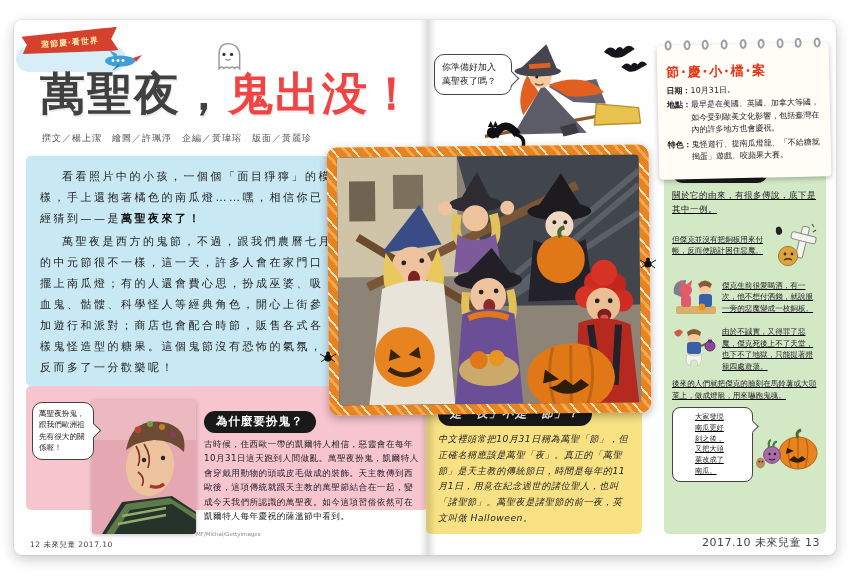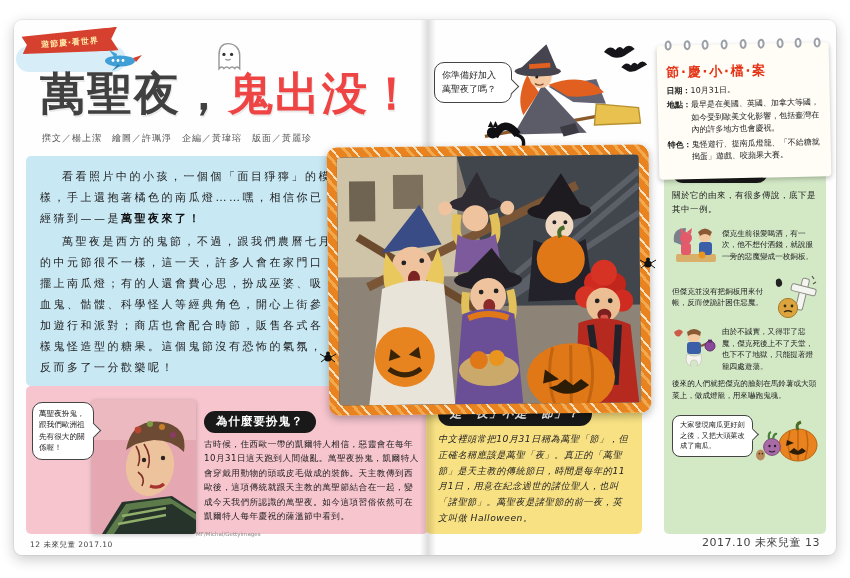--- a/index.html
+++ b/index.html
@@ -5,21 +5,21 @@
   * { margin:0; padding:0; box-sizing:border-box; }
   html,body { width:850px; height:578px; background:#ffffff; font-family:"DejaVu Sans",sans-serif; overflow:hidden; }
   .spread { position:absolute; left:14px; top:20px; width:822px; height:535px; background:#fefefe;
             border-radius:8px; box-shadow:0 4px 14px rgba(0,0,0,.22), 0 0 0 1px rgba(0,0,0,.05); overflow:hidden; }
   .gutter { position:absolute; left:406px; top:0; width:16px; height:100%;
             background:linear-gradient(90deg, rgba(0,0,0,0), rgba(0,0,0,.13) 50%, rgba(0,0,0,0)); z-index:5; }
 
   
   .panel { position:absolute; border-radius:5px; }
   .blue-panel   { left:12px;  top:136px; width:402px; height:230px; background:#c8e8f4; }
-  .pink-panel   { left:12px;  top:366px; width:402px; height:148px; background:#f6c5ce; }
+  .pink-panel   { left:12px;  top:366px; width:402px; height:124px; background:#f6c5ce; }
   .yellow-panel { left:412px; top:372px; width:216px; height:142px; background:#f8e183;font-style:italic; }
   .green-panel  { left:650px; top:130px; width:162px; height:384px; background:#d3e9c6; }
 
   
   .badge { position:absolute; left:8px; top:10px; width:96px; height:24px; background:#d6402e;
            clip-path:polygon(0 14%, 100% 0, 93% 50%, 100% 100%, 0 86%, 5% 50%);
            color:#ffe9a8; font-size:8px; font-weight:bold; display:flex; align-items:center; justify-content:center;
            letter-spacing:1px; transform:rotate(-4deg); z-index:3; }
   .cloud { position:absolute; left:2px; top:26px; width:110px; height:26px; background:#cdeaf6; border-radius:14px; opacity:.8; }
   .plane { position:absolute; left:86px; top:26px; width:44px; height:26px; z-index:3; }
@@ -48,41 +48,41 @@
   .spider { position:absolute; width:16px; height:14px; z-index:7; }
   .spider.s1 { left:-6px; bottom:36px; }
   .spider.s2 { right:-5px; top:110px; }
 
   
   .witch { position:absolute; left:446px; top:22px; width:192px; height:116px; z-index:2; }
   .speech { background:#fff; border:1.5px solid #444; border-radius:10px; padding:6px 7px; font-size:9px;
             line-height:1.5; color:#222; position:absolute; z-index:4; }
   .speech:after { content:""; position:absolute; width:10px; height:10px; background:#fff; border-right:1.5px solid #444;
                   border-top:1.5px solid #444; }
-  .witch-bubble { left:420px; top:42px; width:78px; }
+  .witch-bubble { left:420px; top:34px; width:78px; }
   .witch-bubble:after { right:-6px; top:18px; transform:rotate(45deg); }
 
   
   .notepad { position:absolute; left:644px; top:24px; width:172px; height:134px; background:#fffdf6;
              border-radius:4px; box-shadow:0 2px 5px rgba(0,0,0,.25); transform:rotate(-1.2deg); z-index:4; padding:18px 9px 6px; }
   .spiral { position:absolute; top:-5px; left:8px; right:8px; display:flex; justify-content:space-between; }
   .spiral span { width:7px; height:10px; border:2px solid #9aa0a6; border-radius:50%; background:#fff; display:inline-block; }
   .notepad-title { color:#e43315; font-weight:bold; font-size:13px; letter-spacing:2px; margin-bottom:4px; }
   .fact-row { display:flex; font-size:8px; line-height:1.55; color:#222; margin-bottom:2px; }
   .fact-label { font-weight:bold; white-space:nowrap; }
   .fact-value { flex:1; }
 
   
-  .legend { position:absolute; left:0; top:0; width:100%; height:100%; padding:10px 8px; }
+  .legend { position:absolute; left:0; top:0; width:100%; height:100%; padding:10px 8px;text-decoration:underline; }
   .legend .pill { font-size:11px; margin-bottom:6px; }
   .legend-intro { font-size:8.5px; line-height:1.6; letter-spacing:.5px; color:#222; margin-bottom:6px; }
   .step { display:flex; gap:4px; align-items:center; margin-bottom:6px; }
   .step-text { font-size:7.6px; line-height:1.5; color:#222; flex:1; }
   .step-icon { width:46px; height:46px; flex:0 0 auto; }
-  .legend-bubble { background:#fff; border:1.2px solid #444; border-radius:8px; padding:4px 7px; font-size:7.2px;
+  .legend-bubble { background:#fff; border:1.2px solid #444; border-radius:8px; padding:4px 22px; font-size:7.2px;
                    line-height:1.5; color:#222; width:84px; position:relative; }
   .legend-bubble:after { content:""; position:absolute; right:-5px; top:14px; width:8px; height:8px; background:#fff;
                          border-right:1.2px solid #444; border-top:1.2px solid #444; transform:rotate(45deg); }
   .bubble-row { display:flex; gap:3px; align-items:center; }
   .bubble-row .step-icon { width:62px; height:58px; }
 
   
   .why { position:absolute; left:178px; top:24px; width:218px; }
   .why .pill { font-size:11.5px; margin-bottom:4px; }
   .why-body { font-size:8.6px; line-height:1.68; letter-spacing:.5px; color:#222; }
@@ -303,49 +303,49 @@
       <span class="fact-value">鬼怪遊行、提南瓜燈籠、「不給糖就搗蛋」遊戲、咬蘋果大賽。</span>
     </div>
   </div>
 
   <div class="panel green-panel">
     <div class="legend">
       <span class="pill">南瓜燈的傳說</span>
       <div class="legend-intro">關於它的由來，有很多傳說，底下是其中一例。</div>
 
       <div class="step">
+        <div class="step-text">但傑克並沒有把銅板用來付帳，反而使詭計困住惡魔。</div>
+        <svg class="step-icon" viewBox="0 0 46 46">
+          <path d="M4 6 q4 -4 6 2 q1 4 -3 5 q-4 0 -3 -7z" fill="#222"></path>
+          <g transform="rotate(14 30 20)">
+            <rect x="27" y="4" width="7" height="32" rx="2" fill="#f4f4f0" stroke="#8a8a84"></rect>
+            <rect x="18" y="12" width="25" height="7" rx="2" fill="#f4f4f0" stroke="#8a8a84"></rect>
+          </g>
+          <circle cx="16" cy="34" r="9.6" fill="#dca43e" stroke="#a87a22"></circle>
+          <circle cx="13" cy="32" r="1.4" fill="#3a2c10"></circle>
+            <circle cx="20" cy="32" r="1.4" fill="#3a2c10"></circle>
+          <path d="M12 38 q4 -2.6 8 0" stroke="#3a2c10" stroke-width="1.4" fill="none"></path>
+          <path d="M40 2 l2 3 M44 8 l-3 2" stroke="#555" stroke-width="1.2"></path>
+        </svg>
+      </div>
+
+      <div class="step">
         <svg class="step-icon" viewBox="0 0 46 46">
           <path d="M2 20 q-2 -14 12 -14 l-2 18z" fill="#7d7f8a"></path>
           <rect x="4" y="32" width="40" height="8" rx="2" fill="#d8b06a"></rect>
           <circle cx="14" cy="16" r="6" fill="#e35a6b"></circle>
           <polygon points="9,12 8,6 13,10" fill="#e35a6b"></polygon>
             <polygon points="19,12 20,6 15,10" fill="#e35a6b"></polygon>
           <rect x="9" y="21" width="10" height="12" rx="3" fill="#e35a6b"></rect>
           <circle cx="33" cy="14" r="6.4" fill="#f2c9a0"></circle>
           <path d="M26 10 q7 -7 14 0 l-2 4 q-5 -4 -10 0z" fill="#8a5a35"></path>
           <rect x="27" y="20" width="13" height="13" rx="3" fill="#3a5ea8"></rect>
           <circle cx="30" cy="33" r="3.4" fill="#e8941f"></circle>
         </svg>
         <div class="step-text">傑克生前很愛喝酒，有一次，他不想付酒錢，就說服一旁的惡魔變成一枚銅板。</div>
-      </div>
-
-      <div class="step">
-        <div class="step-text">但傑克並沒有把銅板用來付帳，反而使詭計困住惡魔。</div>
-        <svg class="step-icon" viewBox="0 0 46 46">
-          <path d="M4 6 q4 -4 6 2 q1 4 -3 5 q-4 0 -3 -7z" fill="#222"></path>
-          <g transform="rotate(14 30 20)">
-            <rect x="27" y="4" width="7" height="32" rx="2" fill="#f4f4f0" stroke="#8a8a84"></rect>
-            <rect x="18" y="12" width="25" height="7" rx="2" fill="#f4f4f0" stroke="#8a8a84"></rect>
-          </g>
-          <circle cx="16" cy="34" r="9.6" fill="#dca43e" stroke="#a87a22"></circle>
-          <circle cx="13" cy="32" r="1.4" fill="#3a2c10"></circle>
-            <circle cx="20" cy="32" r="1.4" fill="#3a2c10"></circle>
-          <path d="M12 38 q4 -2.6 8 0" stroke="#3a2c10" stroke-width="1.4" fill="none"></path>
-          <path d="M40 2 l2 3 M44 8 l-3 2" stroke="#555" stroke-width="1.2"></path>
-        </svg>
       </div>
 
       <div class="step">
         <svg class="step-icon" viewBox="0 0 46 46">
           <path d="M2 6 q6 -5 9 0 l-3 4 q-4 2 -6 -4z" fill="#d05a4a"></path>
           <circle cx="22" cy="10" r="6.6" fill="#f2c9a0"></circle>
           <path d="M15 6 q7 -6 14 0 l-1 4 q-6 -4 -12 0z" fill="#8a5a35"></path>
           <rect x="15" y="16" width="14" height="12" rx="3" fill="#3a5ea8"></rect>
           <path d="M15 28 q8 4 14 0 q2 10 -4 12 q2 -6 -3 -6 q-5 0 -3 6 q-7 -2 -4 -12z" fill="#f5f3ee" stroke="#c9c5ba" stroke-width=".8"></path>
           <path d="M29 20 l7 -3" stroke="#8a5a35" stroke-width="2.4"></path>

